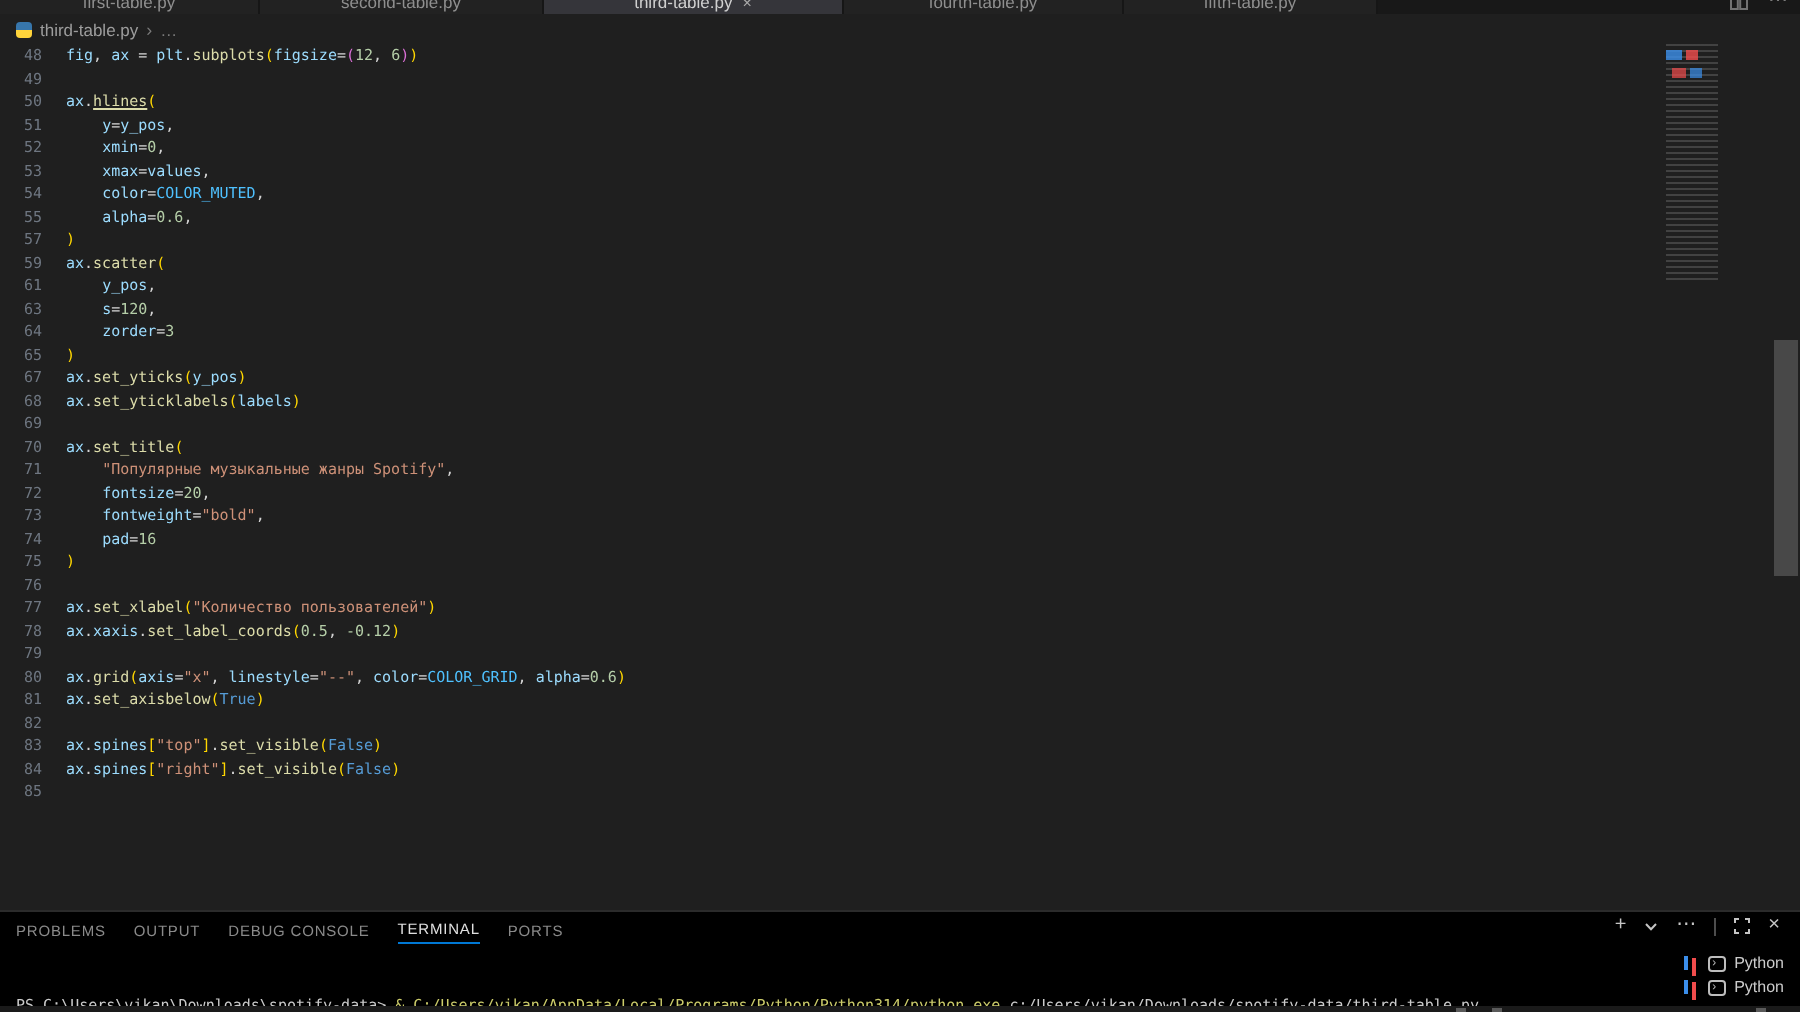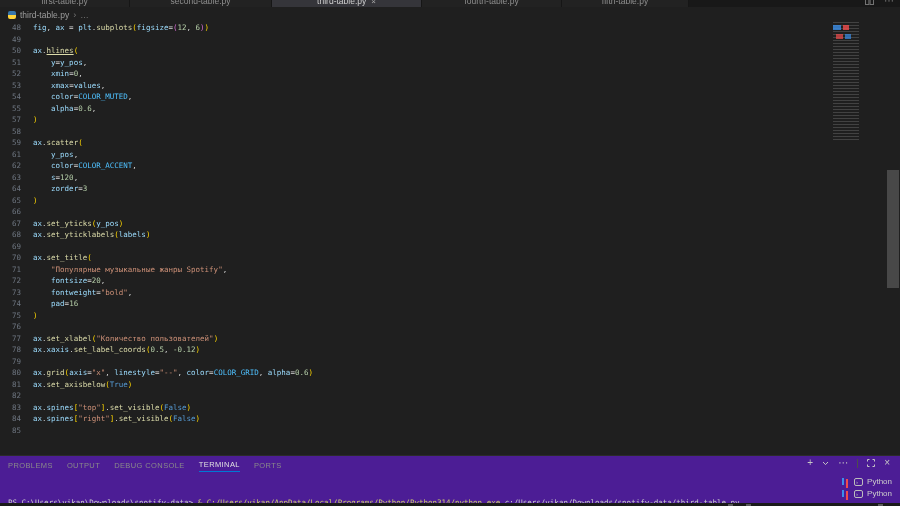--- a/index.html
+++ b/index.html
@@ -41,21 +41,21 @@
     background-size: 26px 100%; background-repeat:no-repeat; background-position:3px 0; }
   .mm-mark { position:absolute; }
 
   
   .scrollbar { position:absolute; top:22px; right:0; width:14px; height:433px; }
   .scroll-thumb { position:absolute; top:148px; left:1px; width:12px; height:118px;
     background:rgba(121,121,121,0.45); }
 
   
   .panel { position:absolute; top:455px; left:0; width:900px; height:48px;
-    border-top:1px solid #2b2b2b; background:#4c1d95; }
+    border-top:1px solid #2b2b2b; background:#000000; }
   .panel-header { position:relative; height:17px; display:flex; align-items:center; padding-left:8px; }
   .panel-tab { font-size:7.5px; letter-spacing:.4px; color:#8a8a8a; margin-right:14px;
     padding:3px 0 2px; text-transform:uppercase; }
   .panel-tab.active { color:#e0e0e0; border-bottom:1px solid #0078d4; }
   .panel-actions { position:absolute; right:10px; top:2px; display:flex; align-items:center; gap:9px;
     color:#c5c5c5; }
   .panel-actions .sep { width:1px; height:9px; background:#4d4d4d; }
   .pa-glyph { font-size:10px; line-height:10px; }
   .panel-actions svg { display:block; }
 
@@ -123,28 +123,25 @@
   <div class="editor" id="editor">
       <div class="code-line"><span class="ln">48</span><span class="code"><span style="color: rgb(156, 220, 254);">fig</span><span style="color: rgb(212, 212, 212);">, </span><span style="color: rgb(156, 220, 254);">ax</span><span style="color: rgb(212, 212, 212);"> = </span><span style="color: rgb(156, 220, 254);">plt</span><span style="color: rgb(212, 212, 212);">.</span><span style="color: rgb(220, 220, 170);">subplots</span><span style="color: rgb(255, 215, 0);">(</span><span style="color: rgb(156, 220, 254);">figsize</span><span style="color: rgb(212, 212, 212);">=</span><span style="color: rgb(218, 112, 214);">(</span><span style="color: rgb(181, 206, 168);">12</span><span style="color: rgb(212, 212, 212);">, </span><span style="color: rgb(181, 206, 168);">6</span><span style="color: rgb(218, 112, 214);">)</span><span style="color: rgb(255, 215, 0);">)</span></span></div>
       <div class="code-line"><span class="ln">49</span><span class="code"></span></div>
       <div class="code-line"><span class="ln">50</span><span class="code"><span style="color: rgb(156, 220, 254);">ax</span><span style="color: rgb(212, 212, 212);">.</span><span style="color: rgb(220, 220, 170); text-decoration: underline;">hlines</span><span style="color: rgb(255, 215, 0);">(</span></span></div>
       <div class="code-line"><span class="ln">51</span><span class="code"><span style="color: rgb(212, 212, 212);">    </span><span style="color: rgb(156, 220, 254);">y</span><span style="color: rgb(212, 212, 212);">=</span><span style="color: rgb(156, 220, 254);">y_pos</span><span style="color: rgb(212, 212, 212);">,</span></span></div>
       <div class="code-line"><span class="ln">52</span><span class="code"><span style="color: rgb(212, 212, 212);">    </span><span style="color: rgb(156, 220, 254);">xmin</span><span style="color: rgb(212, 212, 212);">=</span><span style="color: rgb(181, 206, 168);">0</span><span style="color: rgb(212, 212, 212);">,</span></span></div>
       <div class="code-line"><span class="ln">53</span><span class="code"><span style="color: rgb(212, 212, 212);">    </span><span style="color: rgb(156, 220, 254);">xmax</span><span style="color: rgb(212, 212, 212);">=</span><span style="color: rgb(156, 220, 254);">values</span><span style="color: rgb(212, 212, 212);">,</span></span></div>
       <div class="code-line"><span class="ln">54</span><span class="code"><span style="color: rgb(212, 212, 212);">    </span><span style="color: rgb(156, 220, 254);">color</span><span style="color: rgb(212, 212, 212);">=</span><span style="color: rgb(79, 193, 255);">COLOR_MUTED</span><span style="color: rgb(212, 212, 212);">,</span></span></div>
       <div class="code-line"><span class="ln">55</span><span class="code"><span style="color: rgb(212, 212, 212);">    </span><span style="color: rgb(156, 220, 254);">alpha</span><span style="color: rgb(212, 212, 212);">=</span><span style="color: rgb(181, 206, 168);">0.6</span><span style="color: rgb(212, 212, 212);">,</span></span></div>
       <div class="code-line"><span class="ln">57</span><span class="code"><span style="color: rgb(255, 215, 0);">)</span></span></div>
-      <div class="code-line"><span class="ln">58</span><span class="code"></span></div>
       <div class="code-line"><span class="ln">59</span><span class="code"><span style="color: rgb(156, 220, 254);">ax</span><span style="color: rgb(212, 212, 212);">.</span><span style="color: rgb(220, 220, 170);">scatter</span><span style="color: rgb(255, 215, 0);">(</span></span></div>
       <div class="code-line"><span class="ln">61</span><span class="code"><span style="color: rgb(212, 212, 212);">    </span><span style="color: rgb(156, 220, 254);">y_pos</span><span style="color: rgb(212, 212, 212);">,</span></span></div>
-      <div class="code-line"><span class="ln">62</span><span class="code"><span style="color: rgb(212, 212, 212);">    </span><span style="color: rgb(156, 220, 254);">color</span><span style="color: rgb(212, 212, 212);">=</span><span style="color: rgb(79, 193, 255);">COLOR_ACCENT</span><span style="color: rgb(212, 212, 212);">,</span></span></div>
       <div class="code-line"><span class="ln">63</span><span class="code"><span style="color: rgb(212, 212, 212);">    </span><span style="color: rgb(156, 220, 254);">s</span><span style="color: rgb(212, 212, 212);">=</span><span style="color: rgb(181, 206, 168);">120</span><span style="color: rgb(212, 212, 212);">,</span></span></div>
       <div class="code-line"><span class="ln">64</span><span class="code"><span style="color: rgb(212, 212, 212);">    </span><span style="color: rgb(156, 220, 254);">zorder</span><span style="color: rgb(212, 212, 212);">=</span><span style="color: rgb(181, 206, 168);">3</span></span></div>
       <div class="code-line"><span class="ln">65</span><span class="code"><span style="color: rgb(255, 215, 0);">)</span></span></div>
-      <div class="code-line"><span class="ln">66</span><span class="code"></span></div>
       <div class="code-line"><span class="ln">67</span><span class="code"><span style="color: rgb(156, 220, 254);">ax</span><span style="color: rgb(212, 212, 212);">.</span><span style="color: rgb(220, 220, 170);">set_yticks</span><span style="color: rgb(255, 215, 0);">(</span><span style="color: rgb(156, 220, 254);">y_pos</span><span style="color: rgb(255, 215, 0);">)</span></span></div>
       <div class="code-line"><span class="ln">68</span><span class="code"><span style="color: rgb(156, 220, 254);">ax</span><span style="color: rgb(212, 212, 212);">.</span><span style="color: rgb(220, 220, 170);">set_yticklabels</span><span style="color: rgb(255, 215, 0);">(</span><span style="color: rgb(156, 220, 254);">labels</span><span style="color: rgb(255, 215, 0);">)</span></span></div>
       <div class="code-line"><span class="ln">69</span><span class="code"></span></div>
       <div class="code-line"><span class="ln">70</span><span class="code"><span style="color: rgb(156, 220, 254);">ax</span><span style="color: rgb(212, 212, 212);">.</span><span style="color: rgb(220, 220, 170);">set_title</span><span style="color: rgb(255, 215, 0);">(</span></span></div>
       <div class="code-line"><span class="ln">71</span><span class="code"><span style="color: rgb(212, 212, 212);">    </span><span style="color: rgb(206, 145, 120);">"Популярные музыкальные жанры Spotify"</span><span style="color: rgb(212, 212, 212);">,</span></span></div>
       <div class="code-line"><span class="ln">72</span><span class="code"><span style="color: rgb(212, 212, 212);">    </span><span style="color: rgb(156, 220, 254);">fontsize</span><span style="color: rgb(212, 212, 212);">=</span><span style="color: rgb(181, 206, 168);">20</span><span style="color: rgb(212, 212, 212);">,</span></span></div>
       <div class="code-line"><span class="ln">73</span><span class="code"><span style="color: rgb(212, 212, 212);">    </span><span style="color: rgb(156, 220, 254);">fontweight</span><span style="color: rgb(212, 212, 212);">=</span><span style="color: rgb(206, 145, 120);">"bold"</span><span style="color: rgb(212, 212, 212);">,</span></span></div>
       <div class="code-line"><span class="ln">74</span><span class="code"><span style="color: rgb(212, 212, 212);">    </span><span style="color: rgb(156, 220, 254);">pad</span><span style="color: rgb(212, 212, 212);">=</span><span style="color: rgb(181, 206, 168);">16</span></span></div>
       <div class="code-line"><span class="ln">75</span><span class="code"><span style="color: rgb(255, 215, 0);">)</span></span></div>
       <div class="code-line"><span class="ln">76</span><span class="code"></span></div>

